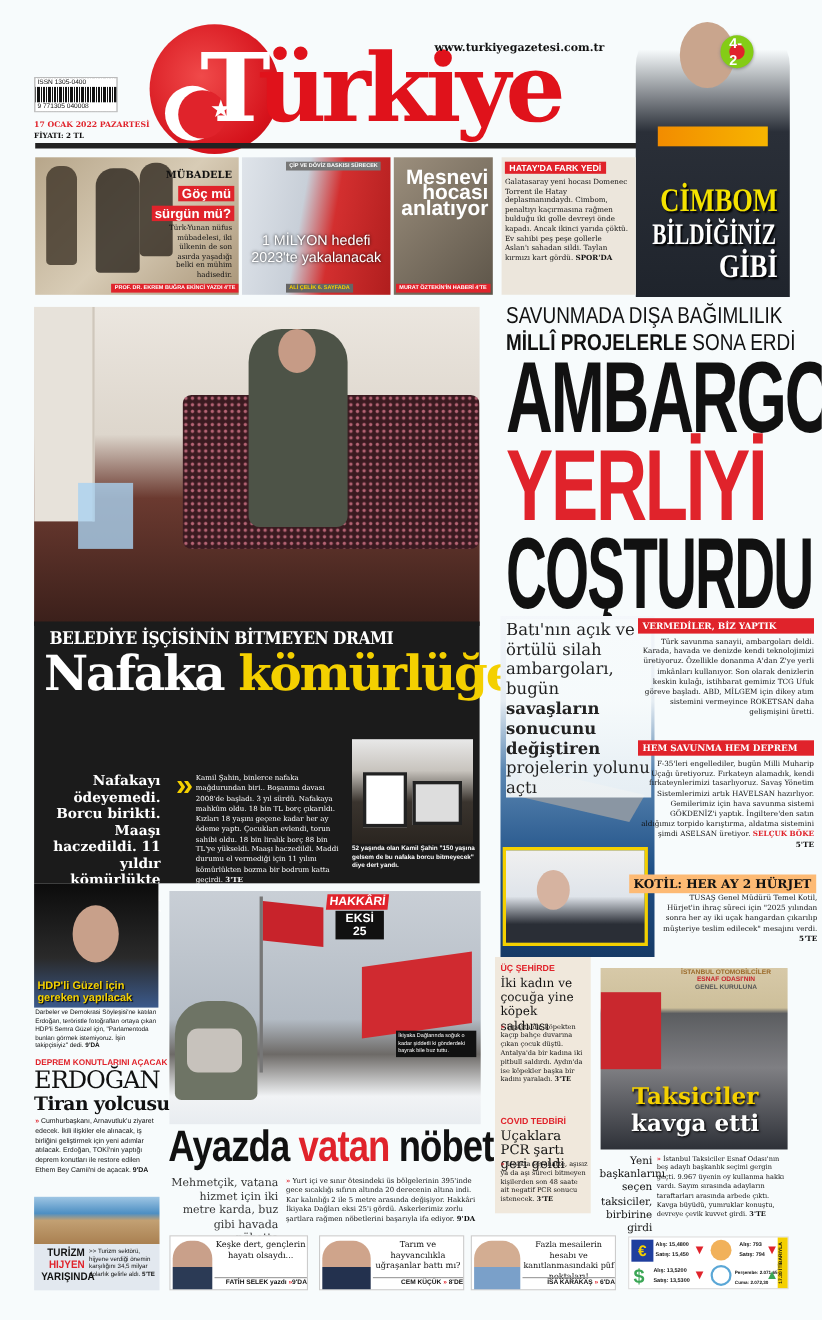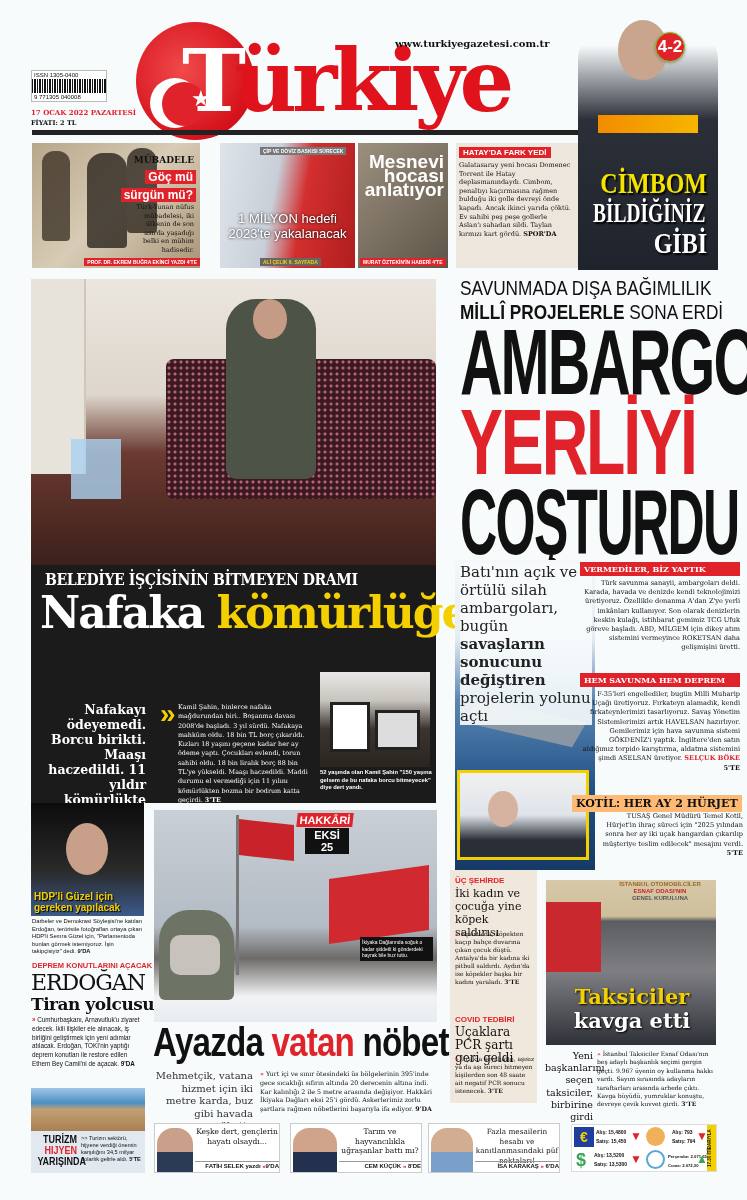--- a/index.html
+++ b/index.html
@@ -35,23 +35,23 @@
 <div class="abs" style="left:182px;top:38px;font-family:'DejaVu Serif',serif;font-weight:bold;font-size:86px;color:#e0121b;letter-spacing:-5px;line-height:1">
   <span style="color:#fff">T</span><span>ürkiye</span>
 </div>
 <div class="abs" style="left:395px;top:38px;font-size:10px;font-weight:bold;font-family:'DejaVu Serif',serif">www.turkiyegazetesi.com.tr</div>
 <div class="abs rule"></div>
 
 <div class="abs" style="left:578px;top:20px;width:140px;height:250px;background:linear-gradient(180deg,#f7fbfc 0,#f7fbfc 10%,#2a2f38 40%,#1f242c 100%);border-radius:40px 40px 0 0">
   <div style="position:absolute;left:40px;top:0;width:50px;height:60px;border-radius:50%;background:#c9a58d"></div>
   <div style="position:absolute;left:20px;top:95px;width:100px;height:18px;background:linear-gradient(90deg,#f28c00,#f7b500)"></div>
 </div>
-<div class="abs" style="left:655px;top:32px;width:30px;height:30px;border-radius:50%;background:#e0232b;border:1px solid #84cc16;box-shadow:0 1px 3px #888;color:#fff;font-weight:bold;font-size:17px;display:flex;align-items:center;justify-content:center">4-2</div>
-
-<div class="abs photo" style="left:32px;top:143px;width:168px;height:125px;background:linear-gradient(135deg,#b7a68a,#d8ccb6 50%,#a99578)">
+<div class="abs" style="left:655px;top:32px;width:30px;height:30px;border-radius:50%;background:#e0232b;border:8px solid #84cc16;box-shadow:0 1px 3px #888;color:#fff;font-weight:bold;font-size:13px;display:flex;align-items:center;justify-content:center">4-2</div>
+
+<div class="abs photo" style="left:32px;top:143px;width:185px;height:125px;background:linear-gradient(135deg,#b7a68a,#d8ccb6 50%,#a99578)">
   <div style="position:absolute;left:10px;top:8px;width:28px;height:90px;background:#3d3327;border-radius:12px 12px 4px 4px;opacity:.8"></div>
   <div style="position:absolute;left:55px;top:10px;width:40px;height:95px;background:#2a241d;border-radius:16px 16px 4px 4px;opacity:.8"></div>
   <div style="position:absolute;left:95px;top:5px;width:30px;height:85px;background:#2f281f;border-radius:14px 14px 4px 4px;opacity:.8"></div>
   <div class="abs" style="right:6px;top:12px;font-family:'DejaVu Serif',serif;font-weight:bold;font-size:9px">MÜBADELE</div>
   <div class="abs" style="right:4px;top:24px;text-align:right">
     <div style="background:#e0232b;color:#fff;font-weight:bold;font-size:12px;padding:0 3px;display:inline-block">Göç mü</div><br>
     <div style="background:#e0232b;color:#fff;font-weight:bold;font-size:12px;padding:0 3px;display:inline-block">sürgün mü?</div>
   </div>
   <div class="abs serif" style="right:6px;top:60px;width:60px;font-size:6.5px;line-height:8.5px;text-align:right">Türk-Yunan nüfus mübadelesi, iki ülkenin de son asırda yaşadığı belki en mühim hadisedir.</div>
   <div class="abs" style="right:0;bottom:2px;background:#e0232b;color:#fff;font-size:5px;font-weight:bold;padding:1px 3px">PROF. DR. EKREM BUĞRA EKİNCİ YAZDI 4'TE</div>

